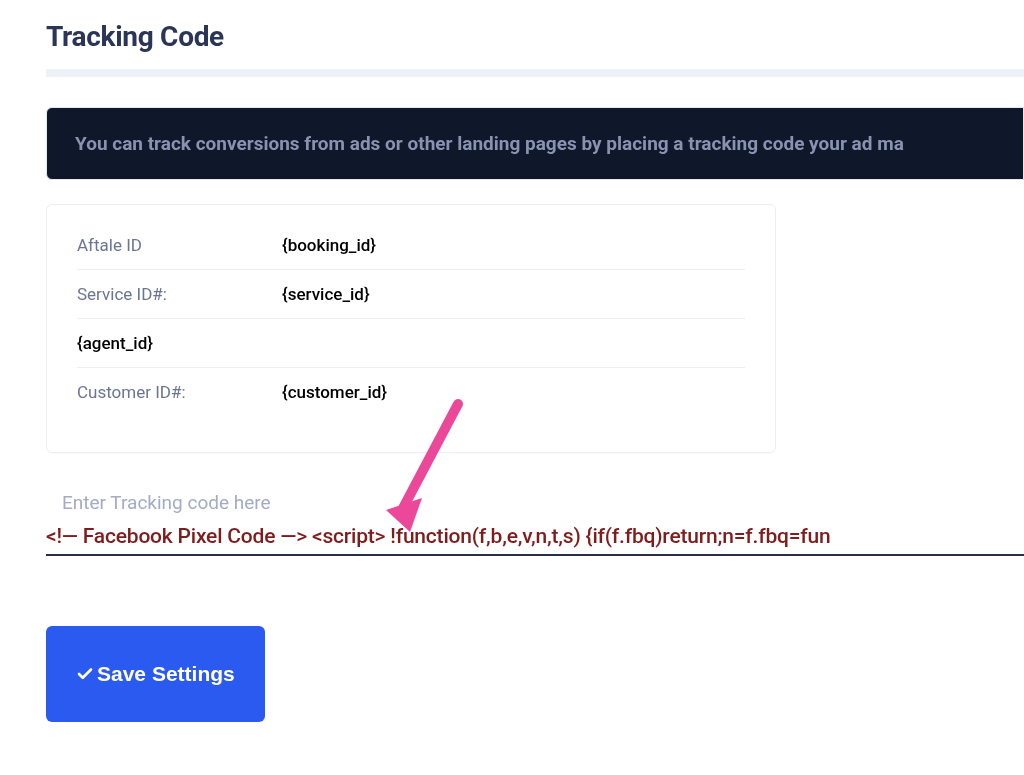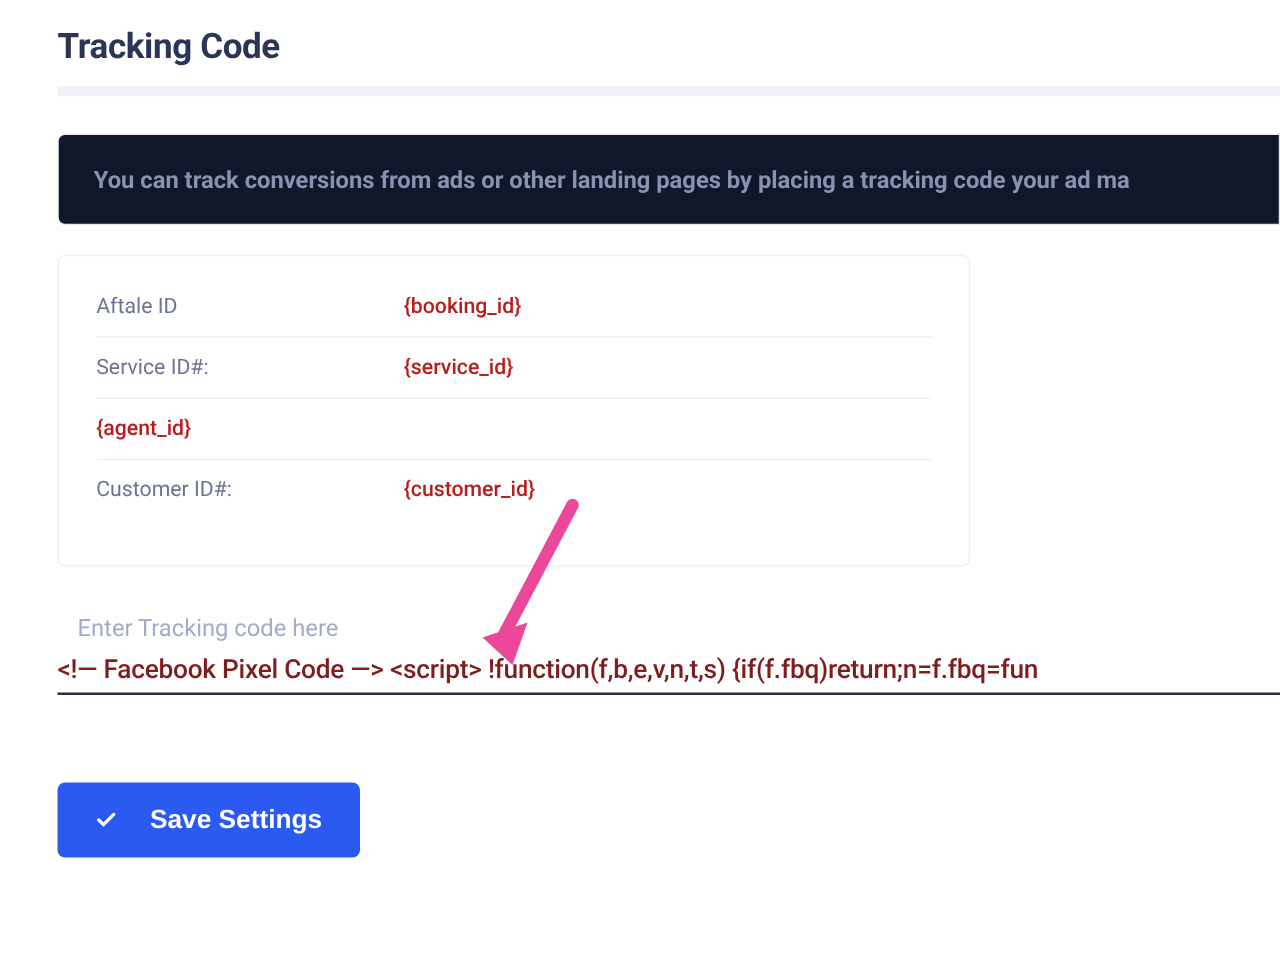--- a/index.html
+++ b/index.html
@@ -46,36 +46,35 @@
     border: 1px solid #eceef4;
     border-radius: 6px;
     padding: 22px 30px 36px 30px;
     box-shadow: 0 1px 2px rgba(0,0,0,0.02);
   }
   .var-row {
     display: flex;
     align-items: center;
     padding: 14px 0;
     border-bottom: 1px solid #eceef4;
-    gap: 41px;
   }
   .var-row:first-child {
     padding-top: 8px;
   }
   .var-row:last-child {
     border-bottom: none;
   }
   .var-label {
     width: 205px;
     color: #6b7494;
     font-size: 17px;
     font-weight: 400;
   }
   .var-value {
-    color: #b91c1c;
+    color: #000000;
     font-size: 17px;
     font-weight: 500;
   }
   .input-section {
     margin: 38px 0 0 46px;
   }
   .input-label {
     color: #a5abc6;
     font-size: 19px;
     font-weight: 400;
@@ -95,27 +94,27 @@
     outline: none;
     font-family: inherit;
     letter-spacing: -0.2px;
   }
   .save-button {
     margin: 70px 0 0 46px;
     background: #2a5af0;
     color: #ffffff;
     border: none;
     border-radius: 6px;
-    padding: 18px 30px;
+    padding: 36px 30px;
     font-size: 21px;
     font-weight: 700;
     cursor: pointer;
     display: inline-flex;
     align-items: center;
-    gap: 26px;
+    gap: 3px;
   }
   .save-button svg {
     width: 18px;
     height: 18px;
   }
   .arrow-annotation {
     position: absolute;
     left: 380px;
     top: 392px;
     width: 100px;

